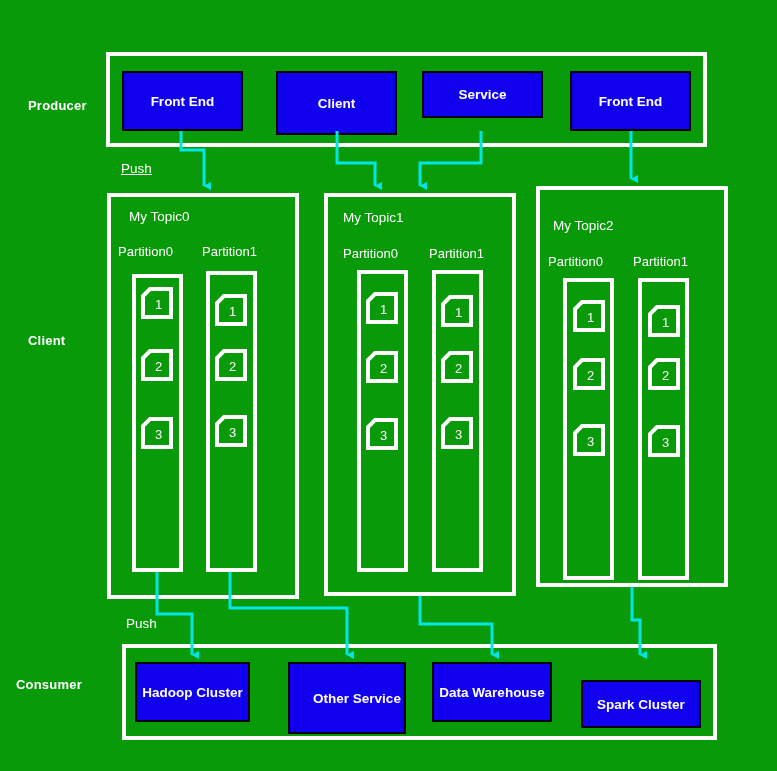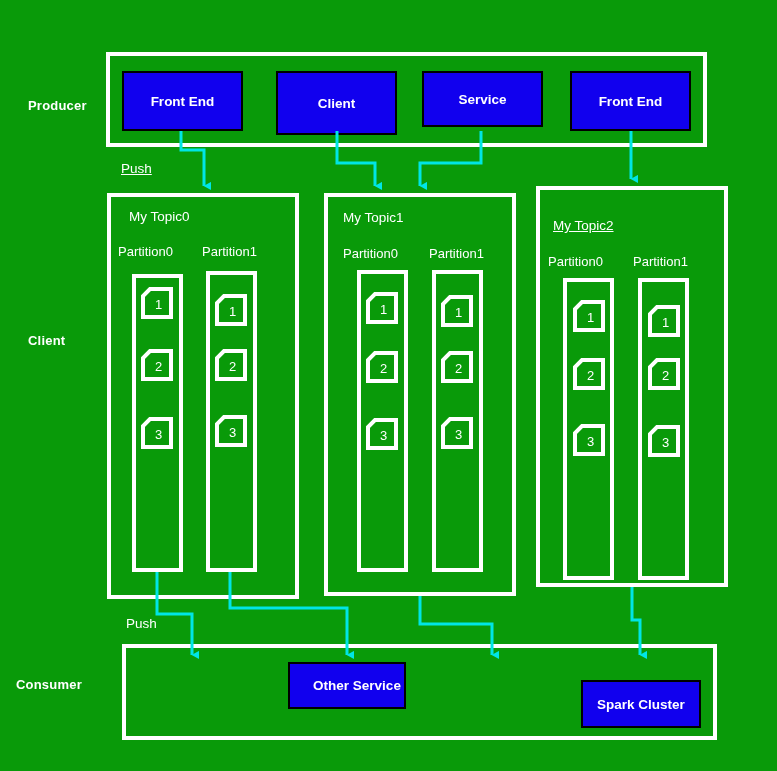--- a/index.html
+++ b/index.html
@@ -126,21 +126,21 @@
 <div id="stage">
 
   <div class="row-label" style="left:28px; top:78px;">Producer</div>
   <div class="row-label" style="left:28px; top:313px;">Client</div>
   <div class="row-label" style="left:16px; top:657px;">Consumer</div>
 
   <div class="group-box" style="left:106px; top:32px; width:601px; height:95px;"></div>
 
   <div class="node" style="left:122px; top:51px; width:121px; height:60px;">Front End</div>
   <div class="node" style="left:276px; top:51px; width:121px; height:64px;">Client</div>
-  <div class="node" style="left:422px; top:51px; width:121px; height:56px;">Service</div>
+  <div class="node" style="left:422px; top:51px; width:121px; height:47px;">Service</div>
   <div class="node" style="left:570px; top:51px; width:121px; height:60px;">Front End</div>
 
   <div class="flow-label" style="left:121px; top:141px;text-decoration:underline;">Push</div>
 
   <div class="group-box" style="left:107px; top:173px; width:192px; height:406px;"></div>
   <div class="topic-title" style="left:129px; top:189px;">My Topic0</div>
   <div class="partition-label" style="left:118px; top:224px;">Partition0</div>
   <div class="partition-label" style="left:202px; top:224px;">Partition1</div>
 
   <div class="partition-col" style="left:132px; top:254px; width:51px; height:298px;"></div>
@@ -224,21 +224,21 @@
     <span class="num">2</span>
   </div>
   <div class="msg-cell" style="left:441px; top:397px;">
     <svg class="shape" viewBox="0 0 32 32">
       <path d="M9 2 L30 2 L30 30 L2 30 L2 9 Z" fill="none" stroke="#ffffff" stroke-width="4"></path>
     </svg>
     <span class="num">3</span>
   </div>
 
   <div class="group-box" style="left:536px; top:166px; width:192px; height:401px;"></div>
-  <div class="topic-title" style="left:553px; top:198px;text-decoration:underline;">My Topic2</div>
+  <div class="topic-title" style="left:553px; top:198px;">My Topic2</div>
   <div class="partition-label" style="left:548px; top:234px;">Partition0</div>
   <div class="partition-label" style="left:633px; top:234px;">Partition1</div>
 
   <div class="partition-col" style="left:563px; top:258px; width:51px; height:302px;"></div>
   <div class="partition-col" style="left:638px; top:258px; width:51px; height:302px;"></div>
 
   <div class="msg-cell" style="left:573px; top:280px;">
     <svg class="shape" viewBox="0 0 32 32">
       <path d="M9 2 L30 2 L30 30 L2 30 L2 9 Z" fill="none" stroke="#ffffff" stroke-width="4"></path>
     </svg>
@@ -273,21 +273,23 @@
     <svg class="shape" viewBox="0 0 32 32">
       <path d="M9 2 L30 2 L30 30 L2 30 L2 9 Z" fill="none" stroke="#ffffff" stroke-width="4"></path>
     </svg>
     <span class="num">3</span>
   </div>
 
   <div class="flow-label" style="left:126px; top:596px;">Push</div>
 
   <div class="group-box" style="left:122px; top:624px; width:595px; height:96px;"></div>
 
-  <div class="node" style="left:288px; top:642px; width:118px; height:47px;padding-left:20px;">Other Service</div>
+  <div class="node" style="left:135px; top:642px; width:115px; height:60px;">Hadoop Cluster</div>
+  <div class="node" style="left:288px; top:642px; width:118px; height:72px;padding-left:20px;">Other Service</div>
+  <div class="node" style="left:432px; top:642px; width:120px; height:60px;">Data Warehouse</div>
   <div class="node" style="left:581px; top:660px; width:120px; height:48px;">Spark Cluster</div>
 
   <svg id="arrows" viewBox="0 0 777 771">
     <defs>
       <marker id="ah" markerWidth="9" markerHeight="9" refX="4.5" refY="7.4" orient="auto" markerUnits="userSpaceOnUse">
         <path d="M0.4,0.4 L4.5,7.8 L8.6,0.4 Z" fill="#00e5e5"></path>
       </marker>
     </defs>
     <g fill="none" stroke="#00e5e5" stroke-width="3">
 

